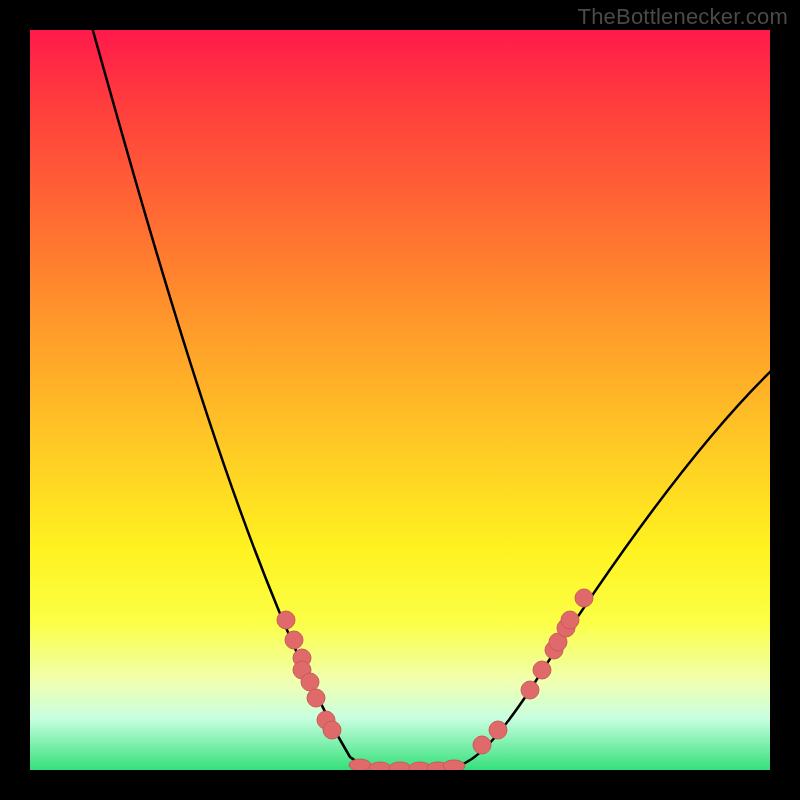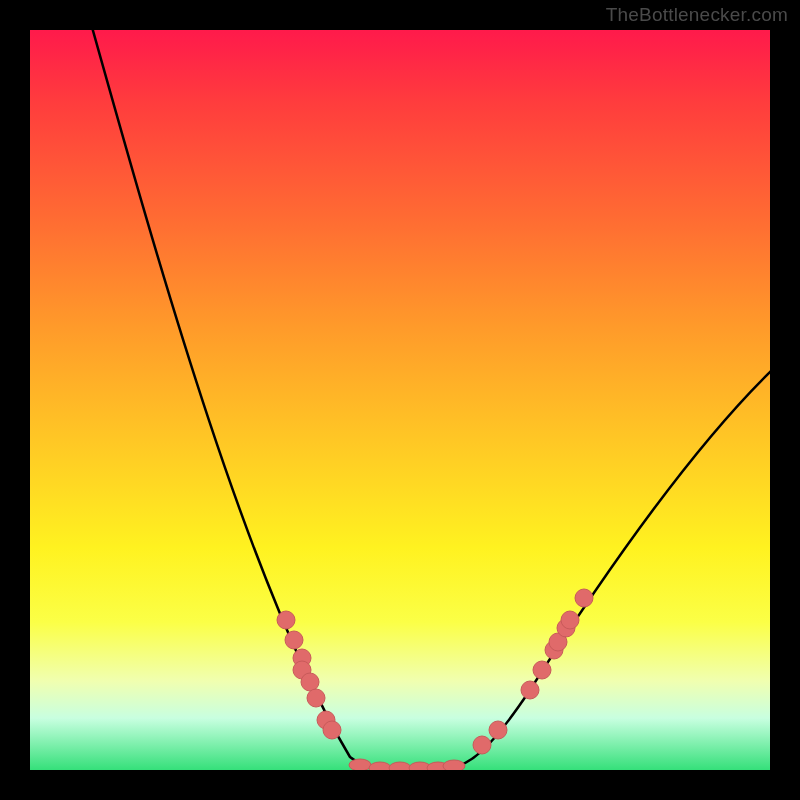--- a/index.html
+++ b/index.html
@@ -40,21 +40,21 @@
       #f0ffb0 88%,
       #c8ffe0 93%,
       #35e07a 100%
     );
   }
   .watermark {
     position: absolute;
     top: 4px;
     right: 12px;
     color: #4a4a4a;
-    font-size: 19px;
+    font-size: 22px;
     font-weight: 500;
     letter-spacing: 0.2px;
     user-select: none;
   }
   svg.curve {
     position: absolute;
     left: 0; top: 0;
     width: 740px;
     height: 740px;
   }

